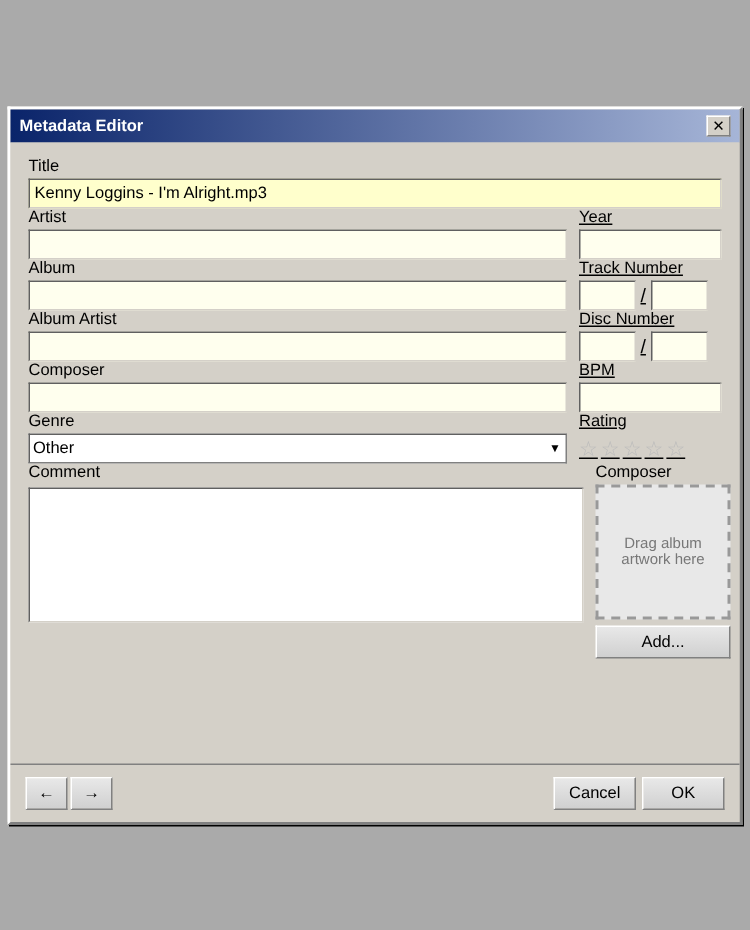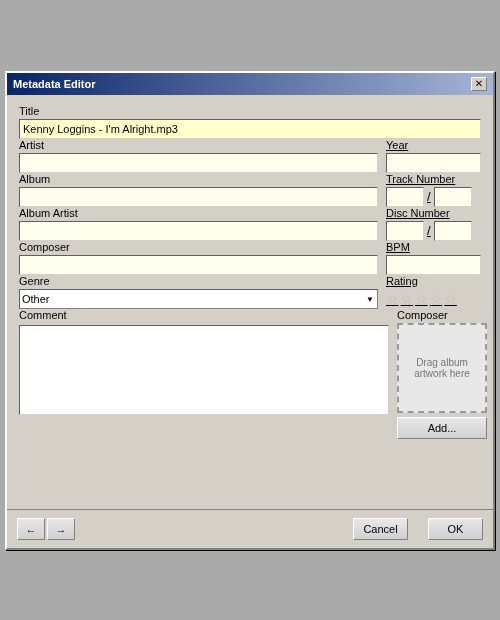--- a/index.html
+++ b/index.html
@@ -250,21 +250,21 @@
       border-bottom-color: #808080;
       font-size: 11px;
       cursor: pointer;
       display: flex;
       align-items: center;
       justify-content: center;
     }
 
     .action-buttons {
       display: flex;
-      gap: 20px;
+      gap: 4px;
     }
 
     .action-btn {
       height: 22px;
       min-width: 55px;
       padding: 0 8px;
       background: linear-gradient(to bottom, #e8e8e8, #d0d0d0);
       border: 1px solid #fff;
       border-right-color: #808080;
       border-bottom-color: #808080;

